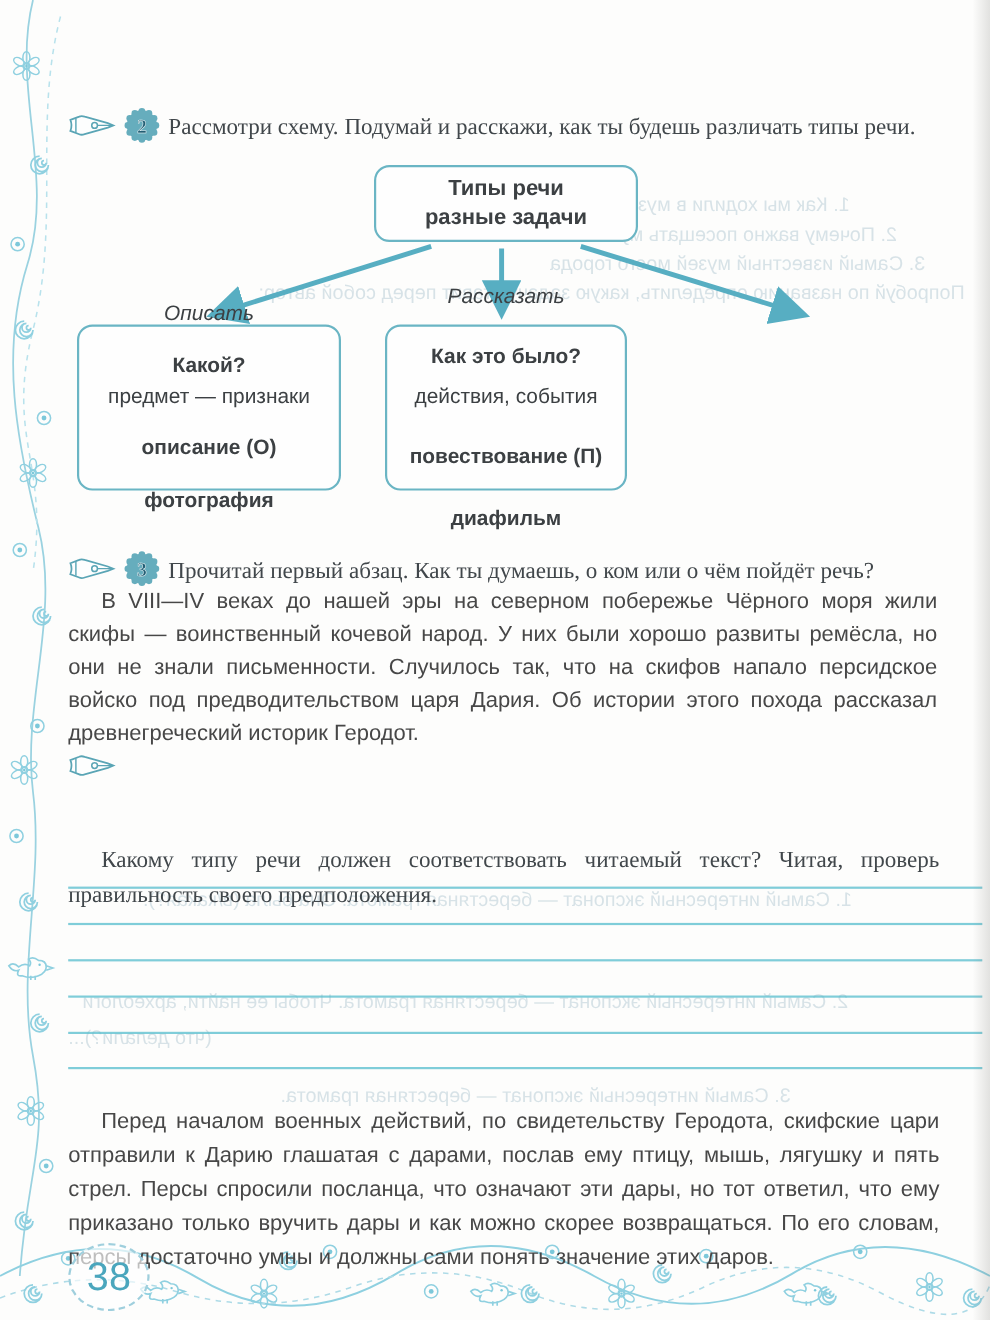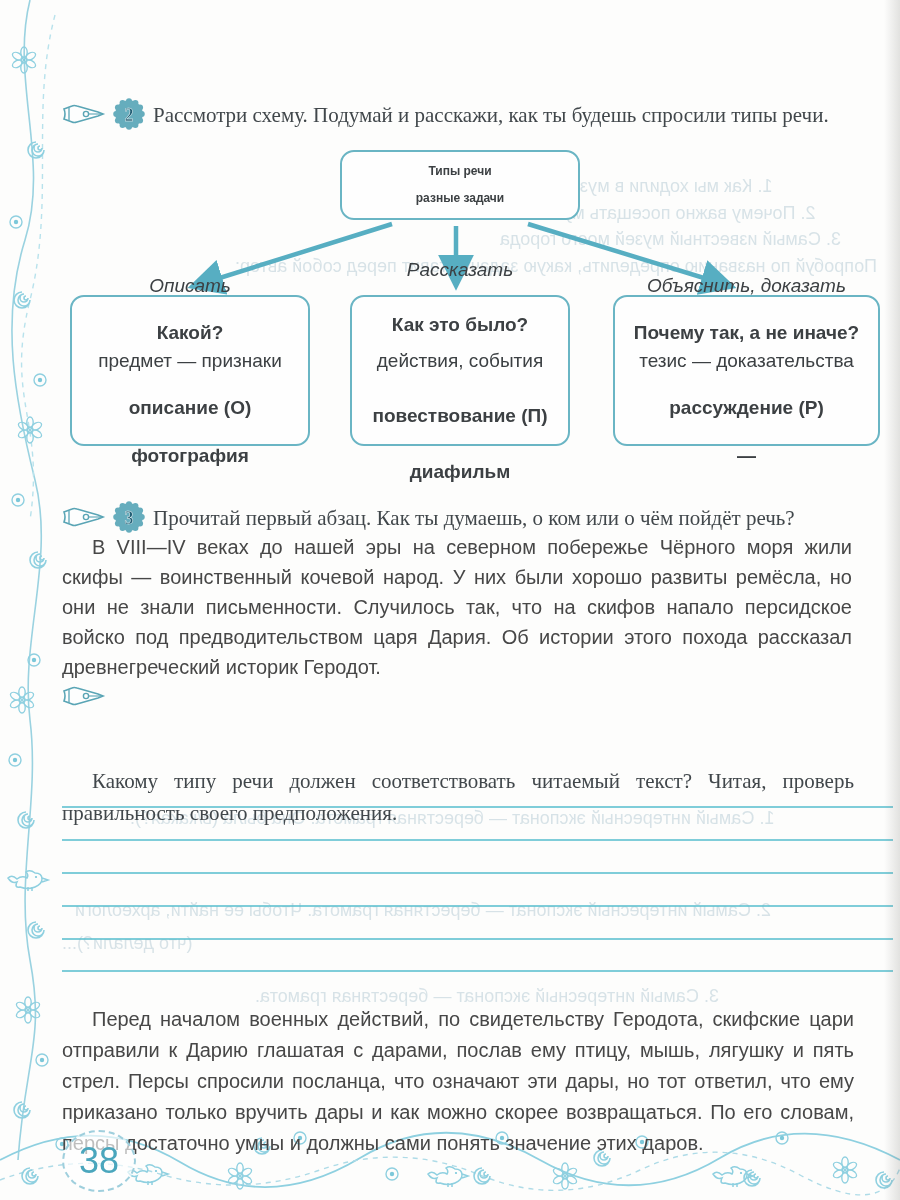--- a/index.html
+++ b/index.html
@@ -17,21 +17,21 @@
   #passage1{top:512px;left:62px;width:790px;line-height:30px;}
   #passage2{top:984px;left:62px;width:792px;}
   
   .nib{display:inline-block;width:44px;height:24px;vertical-align:-4px;margin-right:5px;}
   .badge{display:inline-block;width:34px;height:34px;vertical-align:-9px;margin:0 7px 0 1px;}
   
   #diagram{position:absolute;top:150px;left:62px;width:790px;height:292px;z-index:4;}
   .dbox{position:absolute;border:2px solid #6ab5c4;border-radius:14px;background:#fefefe;
         display:flex;flex-direction:column;align-items:center;justify-content:center;
         text-align:center;color:#3c4043;}
-  #rootbox{left:278px;top:0;width:236px;height:66px;font-size:12px;line-height:27px;font-weight:bold;}
+  #rootbox{left:278px;top:0;width:236px;height:66px;font-size:20px;line-height:27px;font-weight:bold;}
   .tbox{top:145px;height:147px;font-size:19px;line-height:27.5px;}
   #box0{left:8px;width:236px;}
   #box1{left:288px;width:216px;gap:8px;}
   #box2{left:551px;width:263px;}
   .brow-title{font-style:italic;}
   .bold{font-weight:bold;margin-top:20px;}
   #arrows{position:absolute;left:0;top:0;width:790px;height:292px;}
   
   .wline{position:absolute;left:62px;width:831px;height:2px;background:#5fc0cf;opacity:.8;z-index:3;}
   
@@ -148,21 +148,21 @@
           <circle cx="6.3" cy="24.8" r="3.2"></circle>
         <circle cx="4.5" cy="18" r="3.2"></circle>
           <circle cx="6.3" cy="11.2" r="3.2"></circle>
           <circle cx="11.2" cy="6.3" r="3.2"></circle>
         <circle cx="18" cy="4.5" r="3.2"></circle>
           <circle cx="24.8" cy="6.3" r="3.2"></circle>
           <circle cx="29.7" cy="11.2" r="3.2"></circle>
         <circle cx="18" cy="18" r="14.5"></circle>
       </g>
       <text x="18" y="25" text-anchor="middle" font-family="Liberation Serif, serif" font-size="19" font-weight="bold" fill="#235e74" stroke="#e9f4f6" stroke-width="0.5">2</text>
-    </svg><span>Рассмотри схему. Подумай и расскажи, как ты будешь спросили типы речи.</span>
+    </svg><span>Рассмотри схему. Подумай и расскажи, как ты будешь различать типы речи.</span>
   </p>
 
   <div id="diagram">
     <svg id="arrows" viewBox="0 0 790 292">
       <defs>
         <marker id="ah" markerWidth="10" markerHeight="10" refX="6.5" refY="4" orient="auto">
           <path d="M0,0 L8,4 L0,8 Z" fill="#57aec2"></path>
         </marker>
       </defs>
       <line x1="330" y1="74" x2="132" y2="136" stroke="#57aec2" stroke-width="4.5" marker-end="url(#ah)"></line>
@@ -184,27 +184,20 @@
     </div>
 
     <div id="box1" class="dbox tbox">
       <div class="brow-title">Рассказать</div>
       <div class="bold">Как это было?</div>
       <div>действия, события</div>
       <div class="bold">повествование (П)</div>
       <div class="bold">диафильм</div>
     </div>
 
-    <div id="box2" class="dbox tbox">
-      <div class="brow-title">Объяснить, доказать</div>
-      <div class="bold">Почему так, а не иначе?</div>
-      <div>тезис — доказательства</div>
-      <div class="bold">рассуждение (Р)</div>
-      <div class="bold">—</div>
-    </div>
   </div>
 
   <p id="task3" class="task serif">
     <svg class="nib" viewBox="0 0 44 24">
       <path d="M2,7 L10,4 Q12,3 15,4 L36,10 L41,12 L36,14 L15,20 Q12,21 10,20 L2,17 Q4,12 2,7 Z" fill="#fdfefe" stroke="#5aa5b5" stroke-width="1.6"></path>
       <path d="M7,5.5 L7,18.5" stroke="#5aa5b5" stroke-width="1.3" fill="none"></path>
       <circle cx="24" cy="12" r="2.6" fill="none" stroke="#5aa5b5" stroke-width="1.4"></circle>
       <path d="M26.6,12 L40,12" stroke="#5aa5b5" stroke-width="1.1" fill="none"></path>
     </svg><svg class="badge" viewBox="0 0 36 36">
       <g fill="#66adbd">

